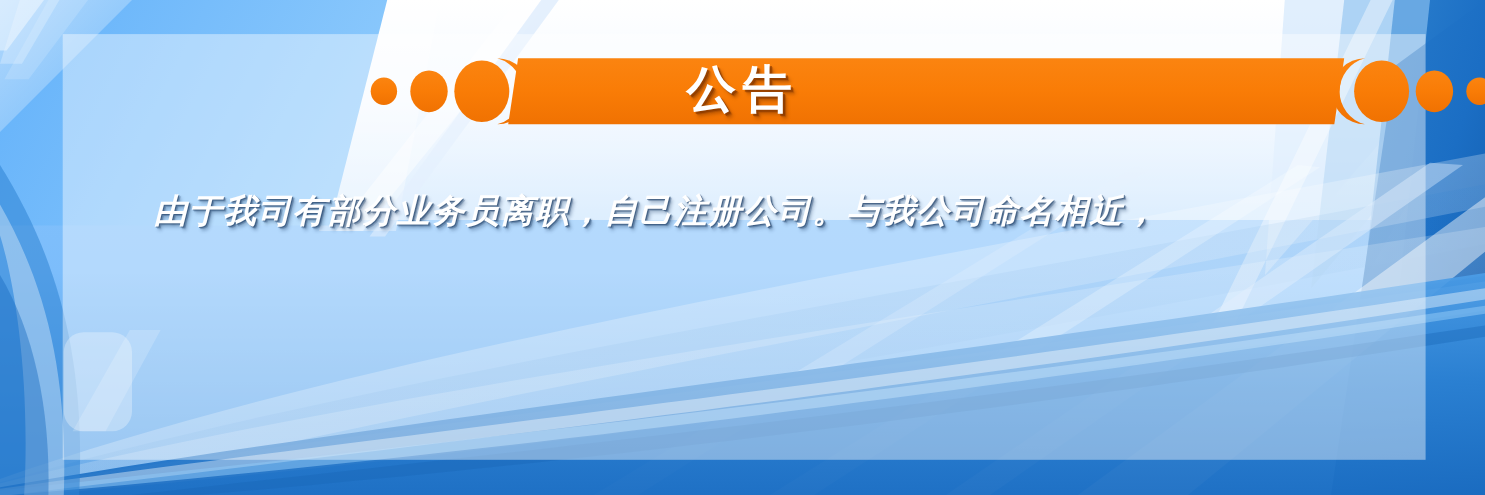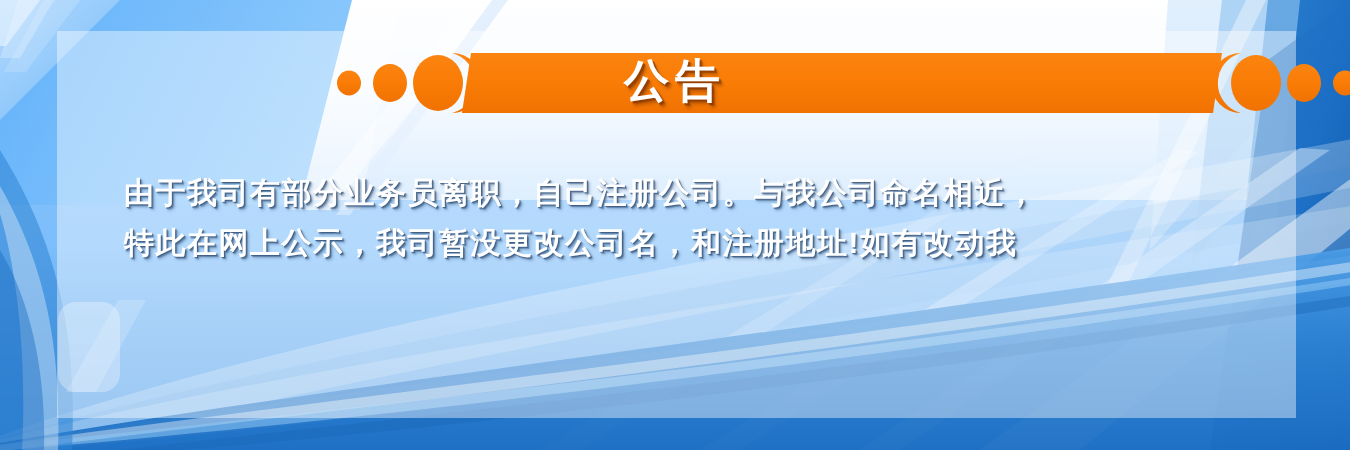--- a/index.html
+++ b/index.html
@@ -72,23 +72,24 @@
       2px 2px 0 rgba(120, 48, 0, 0.55),
       3px 3px 1px rgba(120, 48, 0, 0.35),
       4px 5px 3px rgba(90, 36, 0, 0.28);
     white-space: nowrap;
     user-select: none;
   }
 
   
   .body-copy {
     position: absolute;
-    left: 124px;
+    left: 140px;
     top: 168px;
     width: 1085px;
+    font-style: italic;
   }
   .copy-line {
     font-size: 30px;
     font-weight: bold;
     line-height: 50px;
     letter-spacing: 1.5px;
     color: #ffffff;
     white-space: nowrap;
     text-shadow:
       1px 1px 0 rgba(40, 72, 110, 0.60),
@@ -240,16 +241,15 @@
       <ellipse cx="1304" cy="33" rx="17" ry="19" fill="url(#gOrange)"></ellipse>
 
       <ellipse cx="1345" cy="33" rx="12" ry="12.5" fill="url(#gOrange)"></ellipse>
     </svg>
 
     <div class="header-title">公告</div>
   </div>
 
   <div class="body-copy">
     <div class="copy-line">由于我司有部分业务员离职，自己注册公司。与我公司命名相近，</div>
-    <div class="copy-line">特此在网上公示，我司暂没更改公司名，和注册地址!如有改动我</div>
   </div>
 
 </div>
 
 </body></html>

